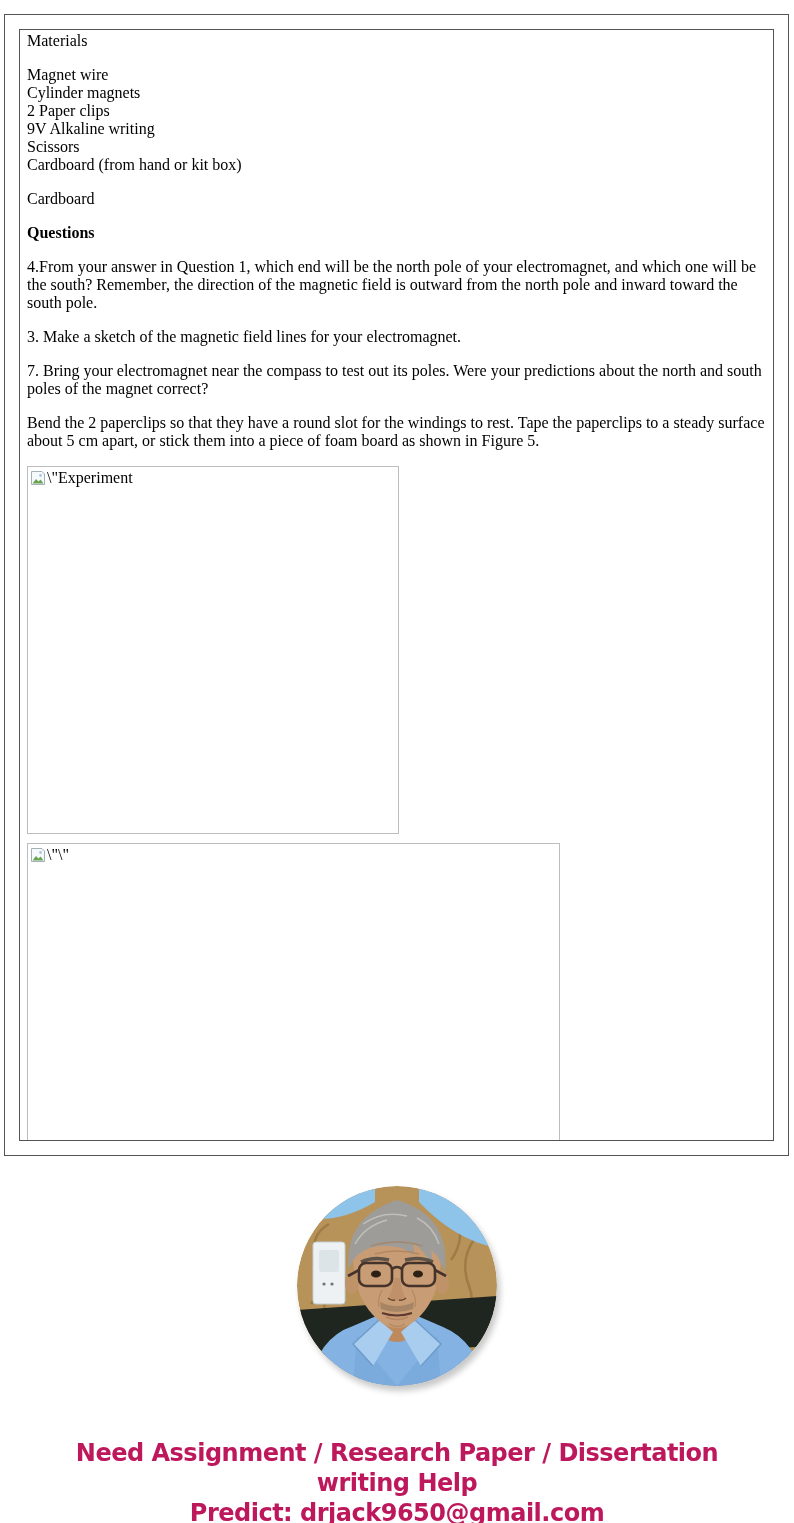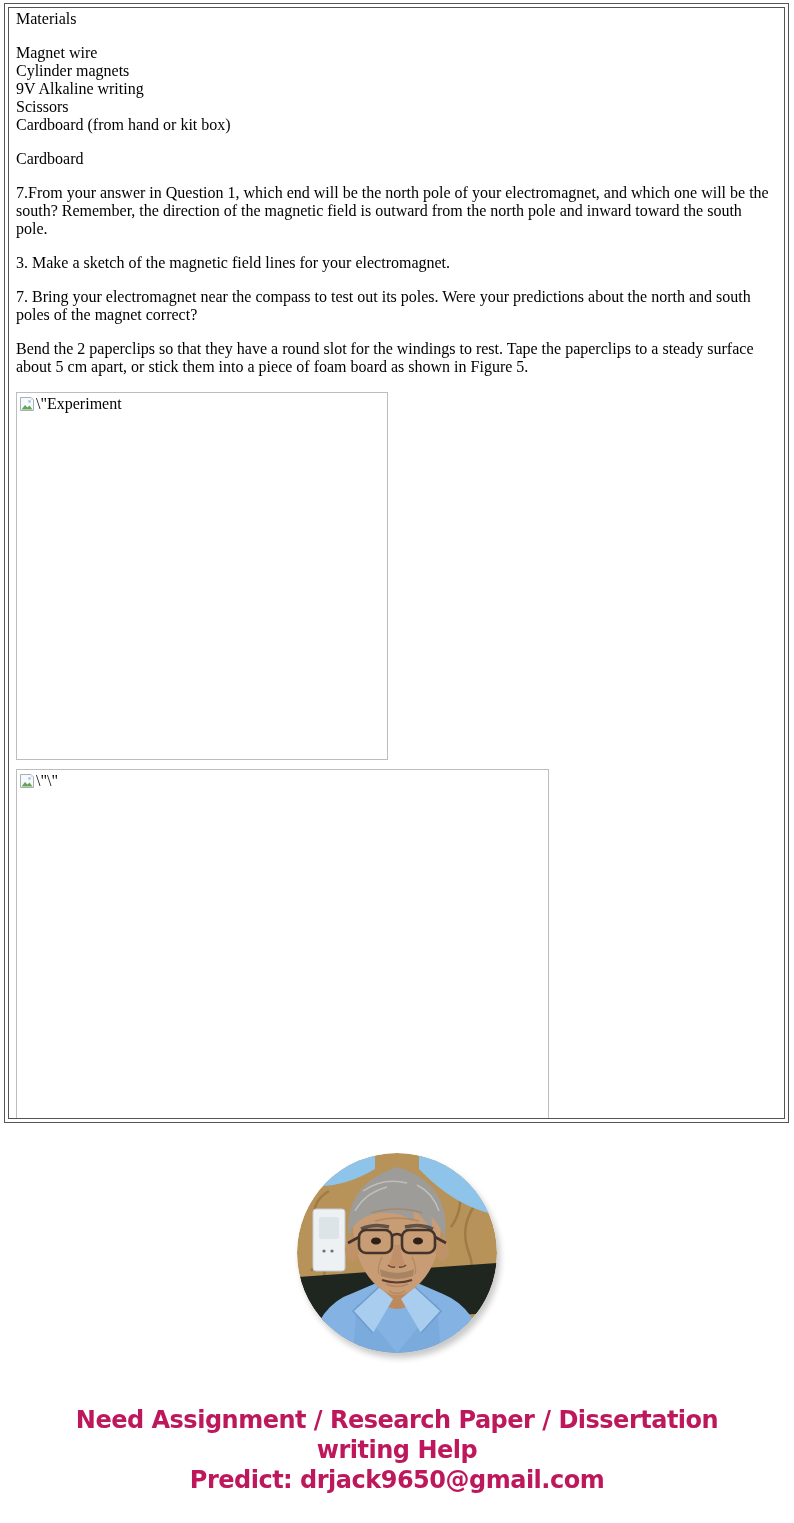--- a/index.html
+++ b/index.html
@@ -4,23 +4,23 @@
 <style>
   html, body { margin:0; padding:0; background:#ffffff; }
   body {
     width:794px;
     font-family:"Liberation Serif", serif;
     color:#000;
   }
 
   
   .doc-table {
-    margin:3px 5px 0 4px;
+    margin:14px 5px 0 4px;
     border:1px solid #545454;
-    padding:3px;
+    padding:14px;
   }
   .doc-cell {
     border:1px solid #545454;
     height:1108px;
     overflow:hidden;
     padding:2px 7px 0 7px;
     font-size:16px;
     line-height:18px;
   }
   .doc-cell p { margin:16px 0; }
@@ -74,29 +74,31 @@
 <body>
 
 <div class="doc-table">
   <div class="doc-cell">
 
     <p>Materials</p>
 
     <p class="materials-list">
       <span>Magnet wire</span>
       <span>Cylinder magnets</span>
+      <span>2 Paper clips</span>
       <span>9V Alkaline writing</span>
       <span>Scissors</span>
       <span>Cardboard (from hand or kit box)</span>
     </p>
 
     <p>Cardboard</p>
 
-
-    <p>7.From your answer in Question 1, which end will be the north pole of your electromagnet, and which one will be the south? Remember, the direction of the magnetic field is outward from the north pole and inward toward the south pole.</p>
+    <p class="bold-head">Questions</p>
+
+    <p>4.From your answer in Question 1, which end will be the north pole of your electromagnet, and which one will be the south? Remember, the direction of the magnetic field is outward from the north pole and inward toward the south pole.</p>
     <p>3. Make a sketch of the magnetic field lines for your electromagnet.</p>
     <p>7. Bring your electromagnet near the compass to test out its poles. Were your predictions about the north and south poles of the magnet correct?</p>
     <p>Bend the 2 paperclips so that they have a round slot for the windings to rest. Tape the paperclips to a steady surface about 5 cm apart, or stick them into a piece of foam board as shown in Figure 5.</p>
 
     <div class="img-frame first">
       <div class="alt-line">
         <svg width="16" height="16" viewBox="0 0 16 16">
           <path d="M1.5,1.5 h10.5 l2.5,2.5 v10.5 h-13 z" fill="#f7fafc" stroke="#a4b0b8" stroke-width="1"></path>
           <path d="M12,1.5 v2.5 h2.5 z" fill="#d7dfe5"></path>
           <path d="M2.5,13.5 l3.5,-4.5 2.5,2.5 2,-2 3,4 z" fill="#67a355"></path>

